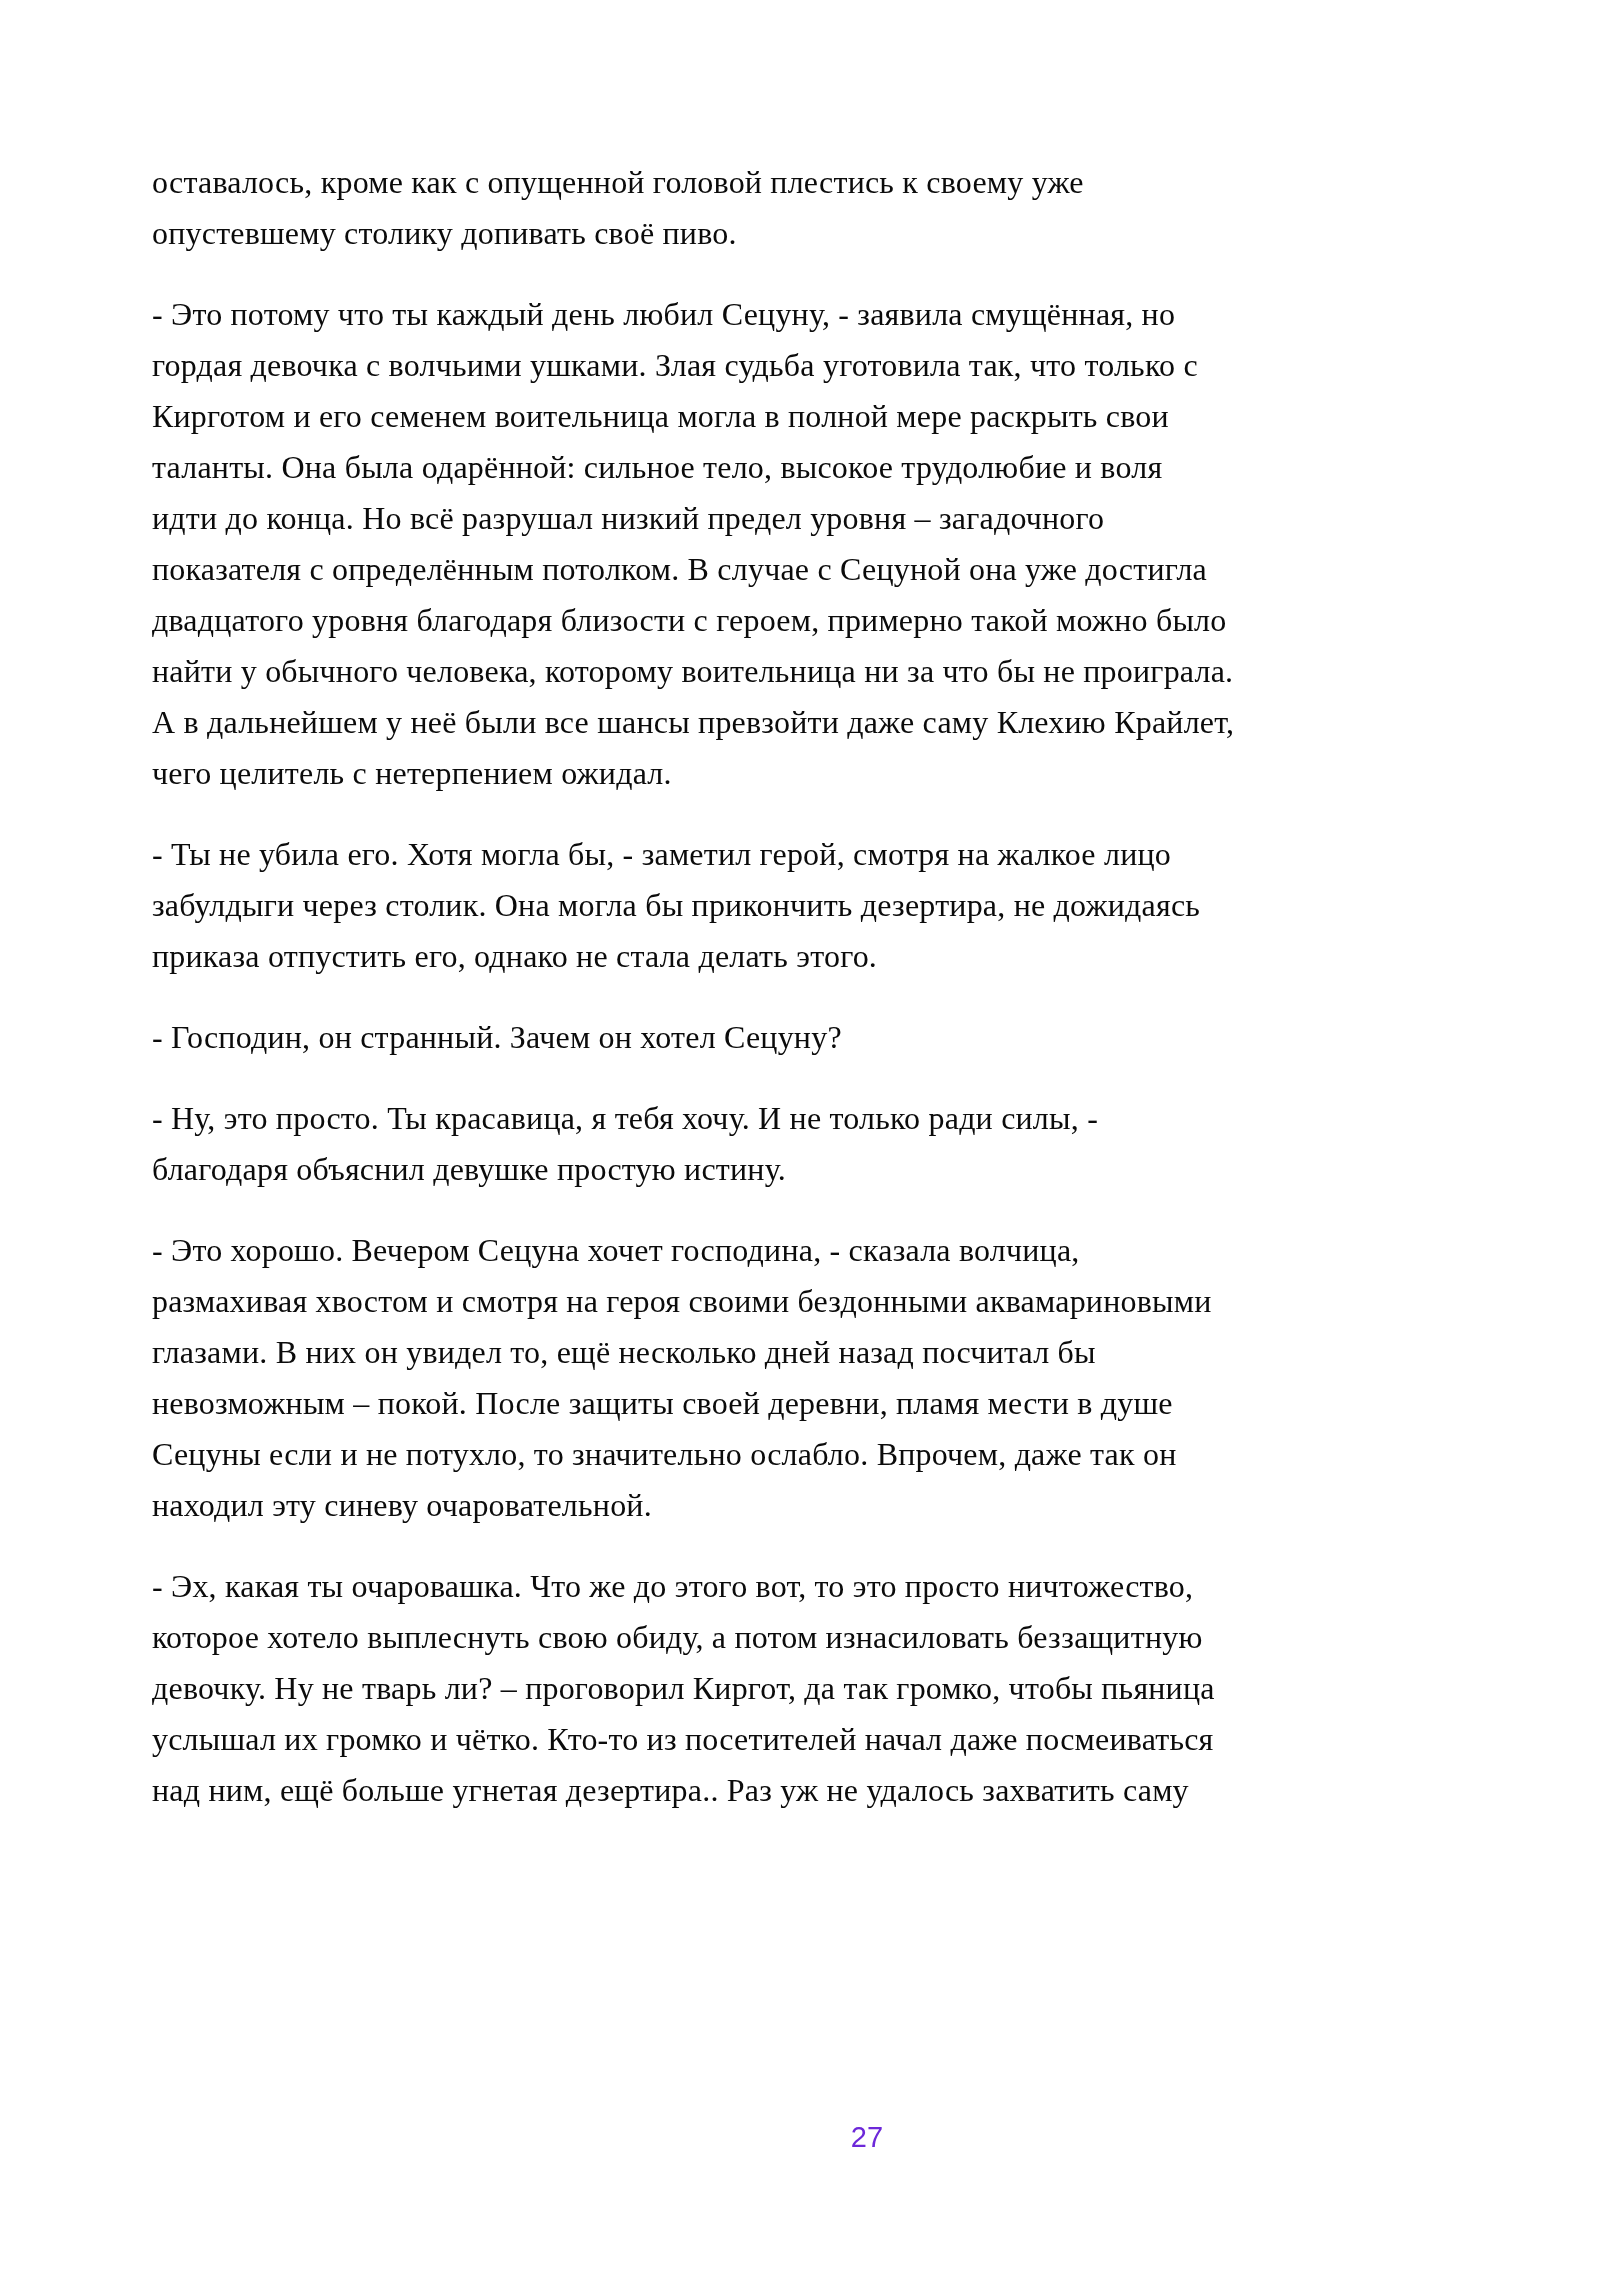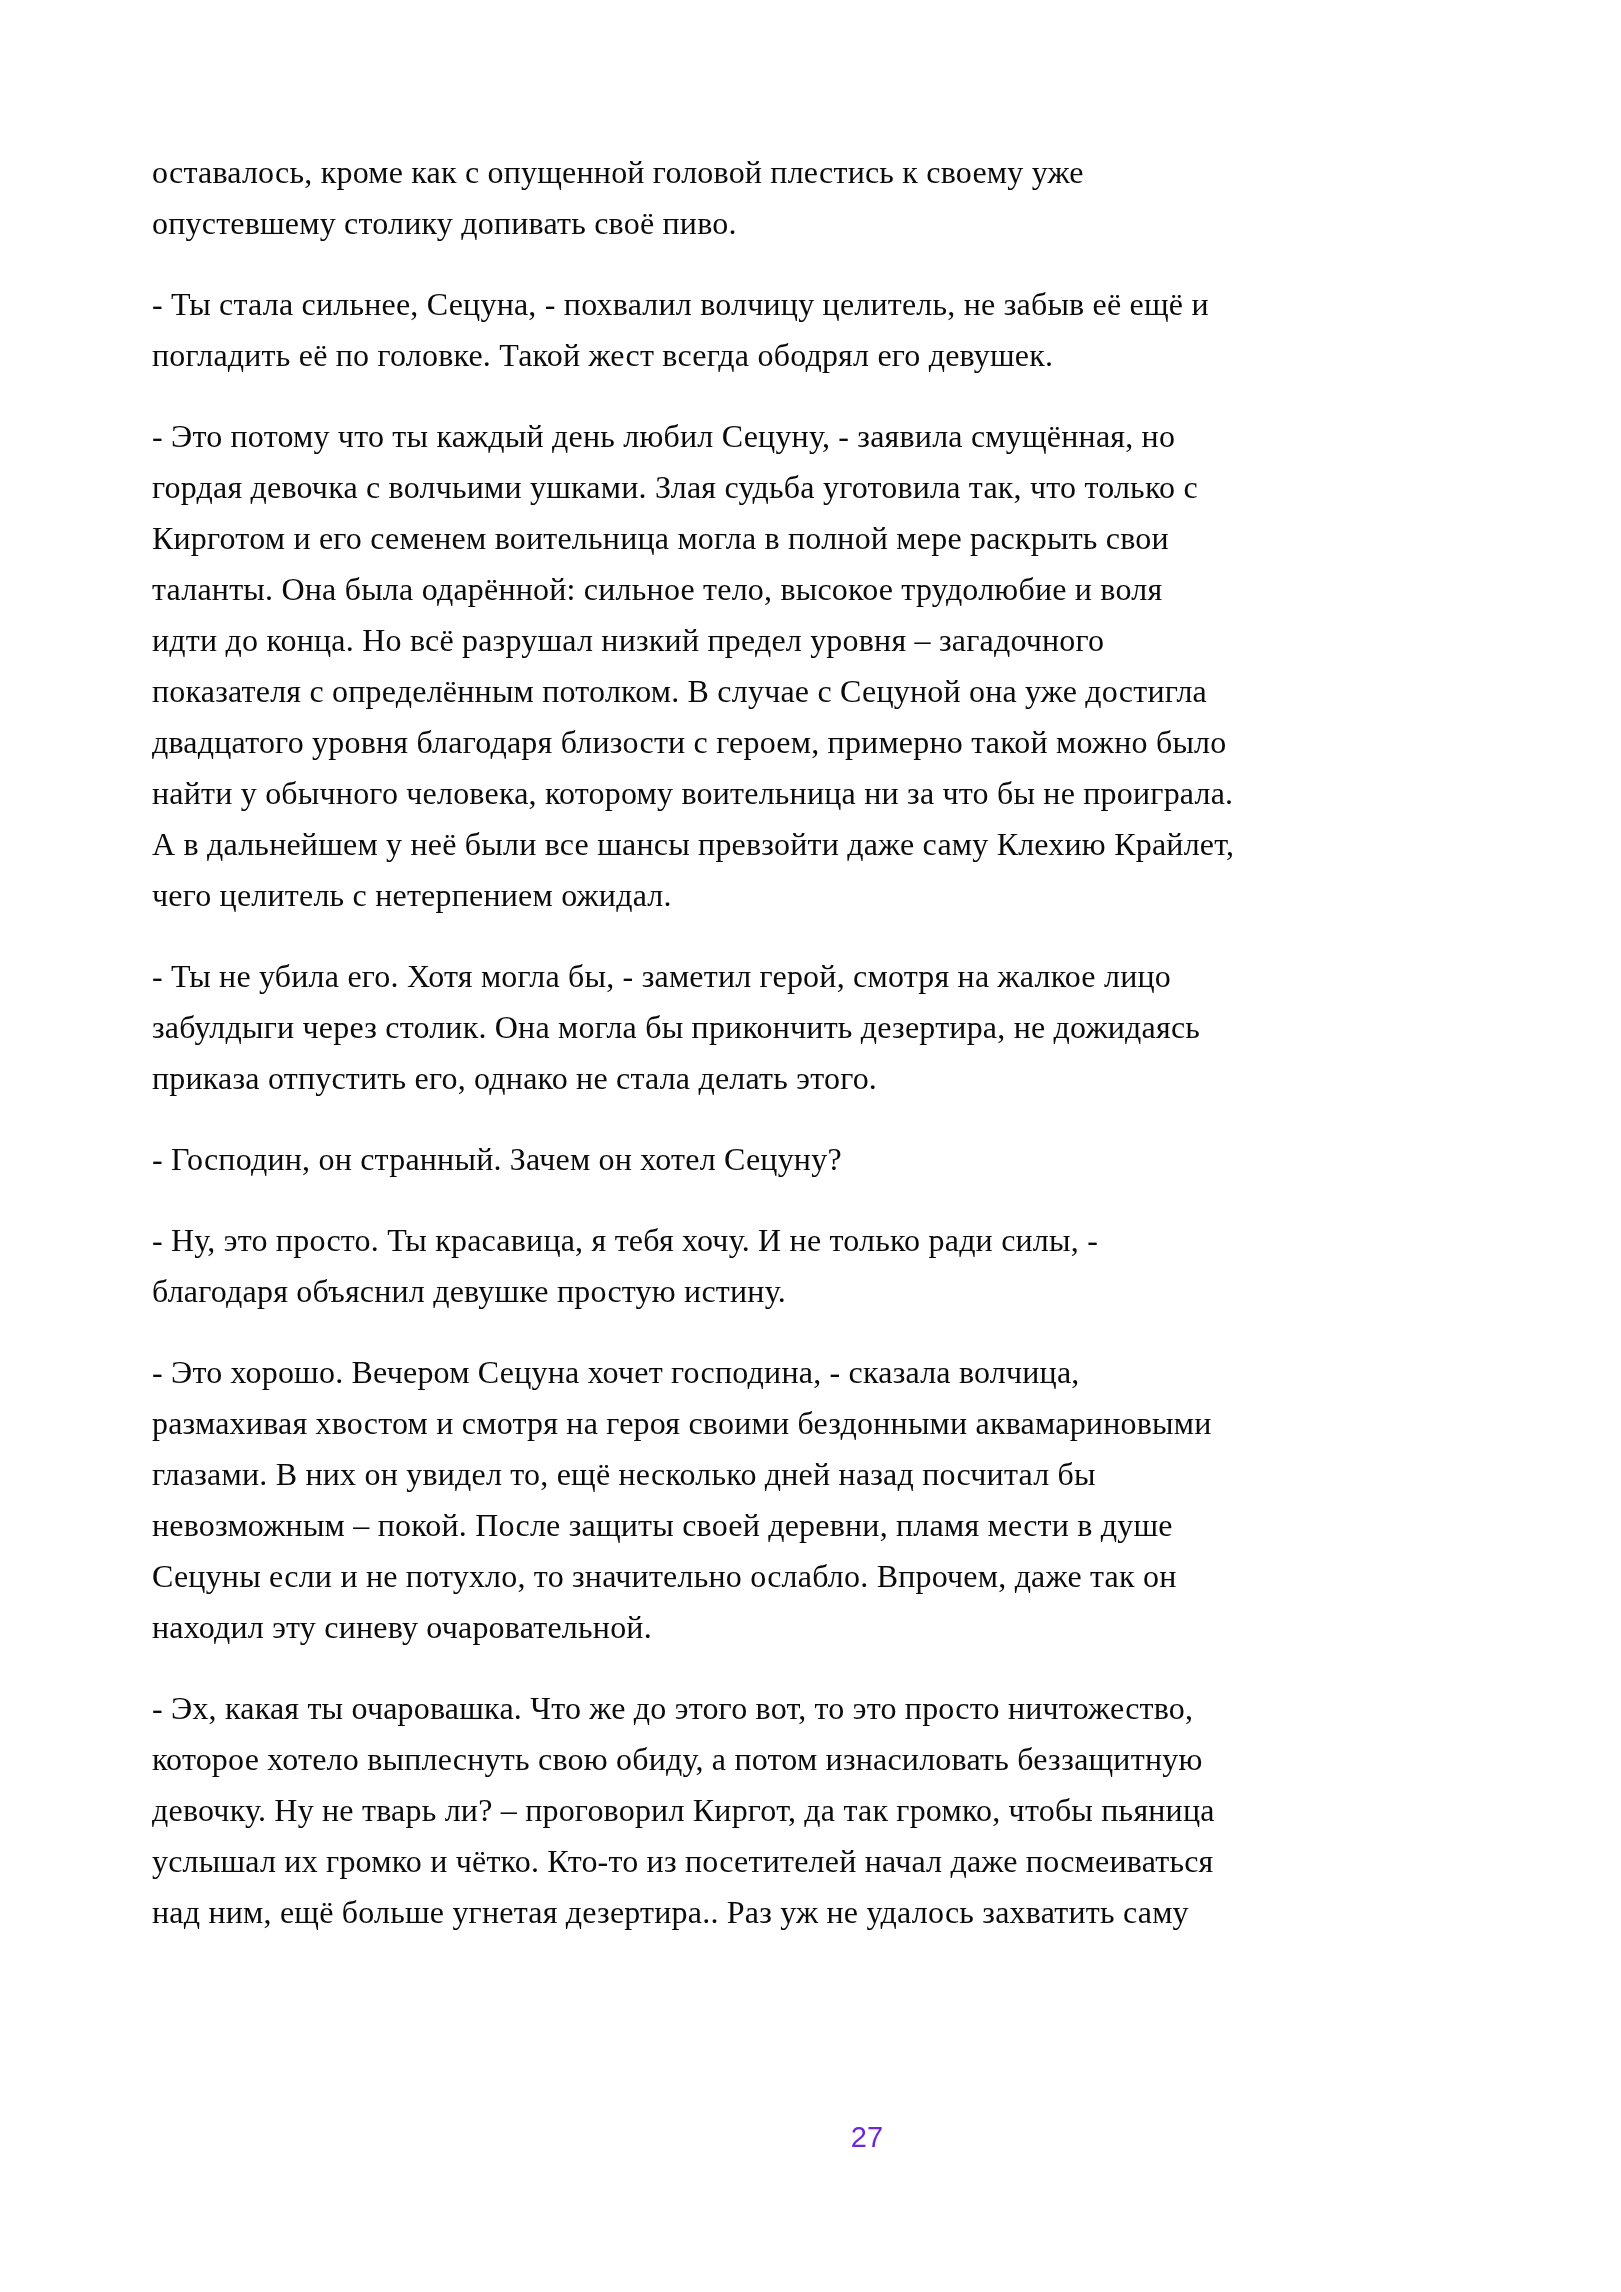--- a/index.html
+++ b/index.html
@@ -12,21 +12,21 @@
     width: 1621px;
     height: 2293px;
     background: #ffffff;
     color: #000000;
     font-family: "Liberation Serif", serif;
     overflow: hidden;
   }
   .content {
     position: absolute;
     left: 152px;
-    top: 147px;
+    top: 157px;
     width: 1333px;
   }
   .para {
     margin: 0 0 30px 0;
     font-size: 32px;
     line-height: 51px;
     white-space: pre-line;
     color: #0b0b0b;
     letter-spacing: 0.2px;
   }
@@ -41,22 +41,20 @@
     color: #6d28d9;
   }
 </style>
 </head>
 <body>
 
 <div class="page">
   <div class="content">
     <p class="para">оставалось, кроме как с опущенной головой плестись к своему уже
 опустевшему столику допивать своё пиво.</p>
-    <p class="para">- Ты стала сильнее, Сецуна, - похвалил волчицу целитель, не забыв её ещё и
-погладить её по головке. Такой жест всегда ободрял его девушек.</p>
     <p class="para">- Это потому что ты каждый день любил Сецуну, - заявила смущённая, но
 гордая девочка с волчьими ушками. Злая судьба уготовила так, что только с
 Кирготом и его семенем воительница могла в полной мере раскрыть свои
 таланты. Она была одарённой: сильное тело, высокое трудолюбие и воля
 идти до конца. Но всё разрушал низкий предел уровня – загадочного
 показателя с определённым потолком. В случае с Сецуной она уже достигла
 двадцатого уровня благодаря близости с героем, примерно такой можно было
 найти у обычного человека, которому воительница ни за что бы не проиграла.
 А в дальнейшем у неё были все шансы превзойти даже саму Клехию Крайлет,
 чего целитель с нетерпением ожидал.</p>

